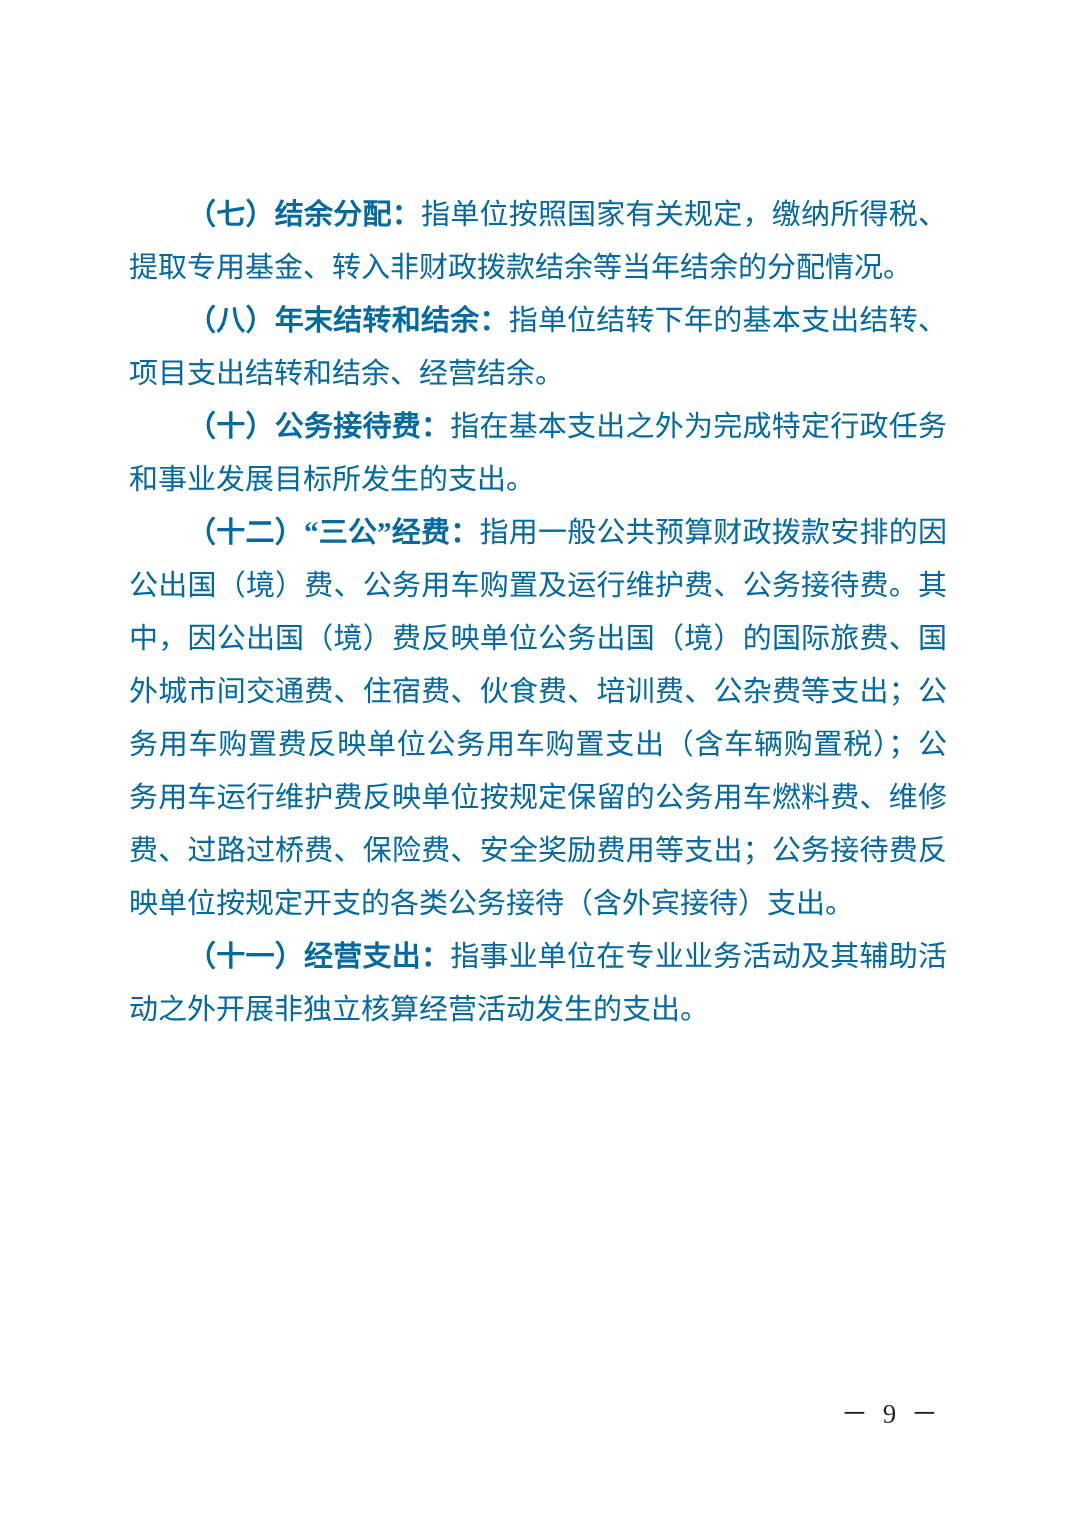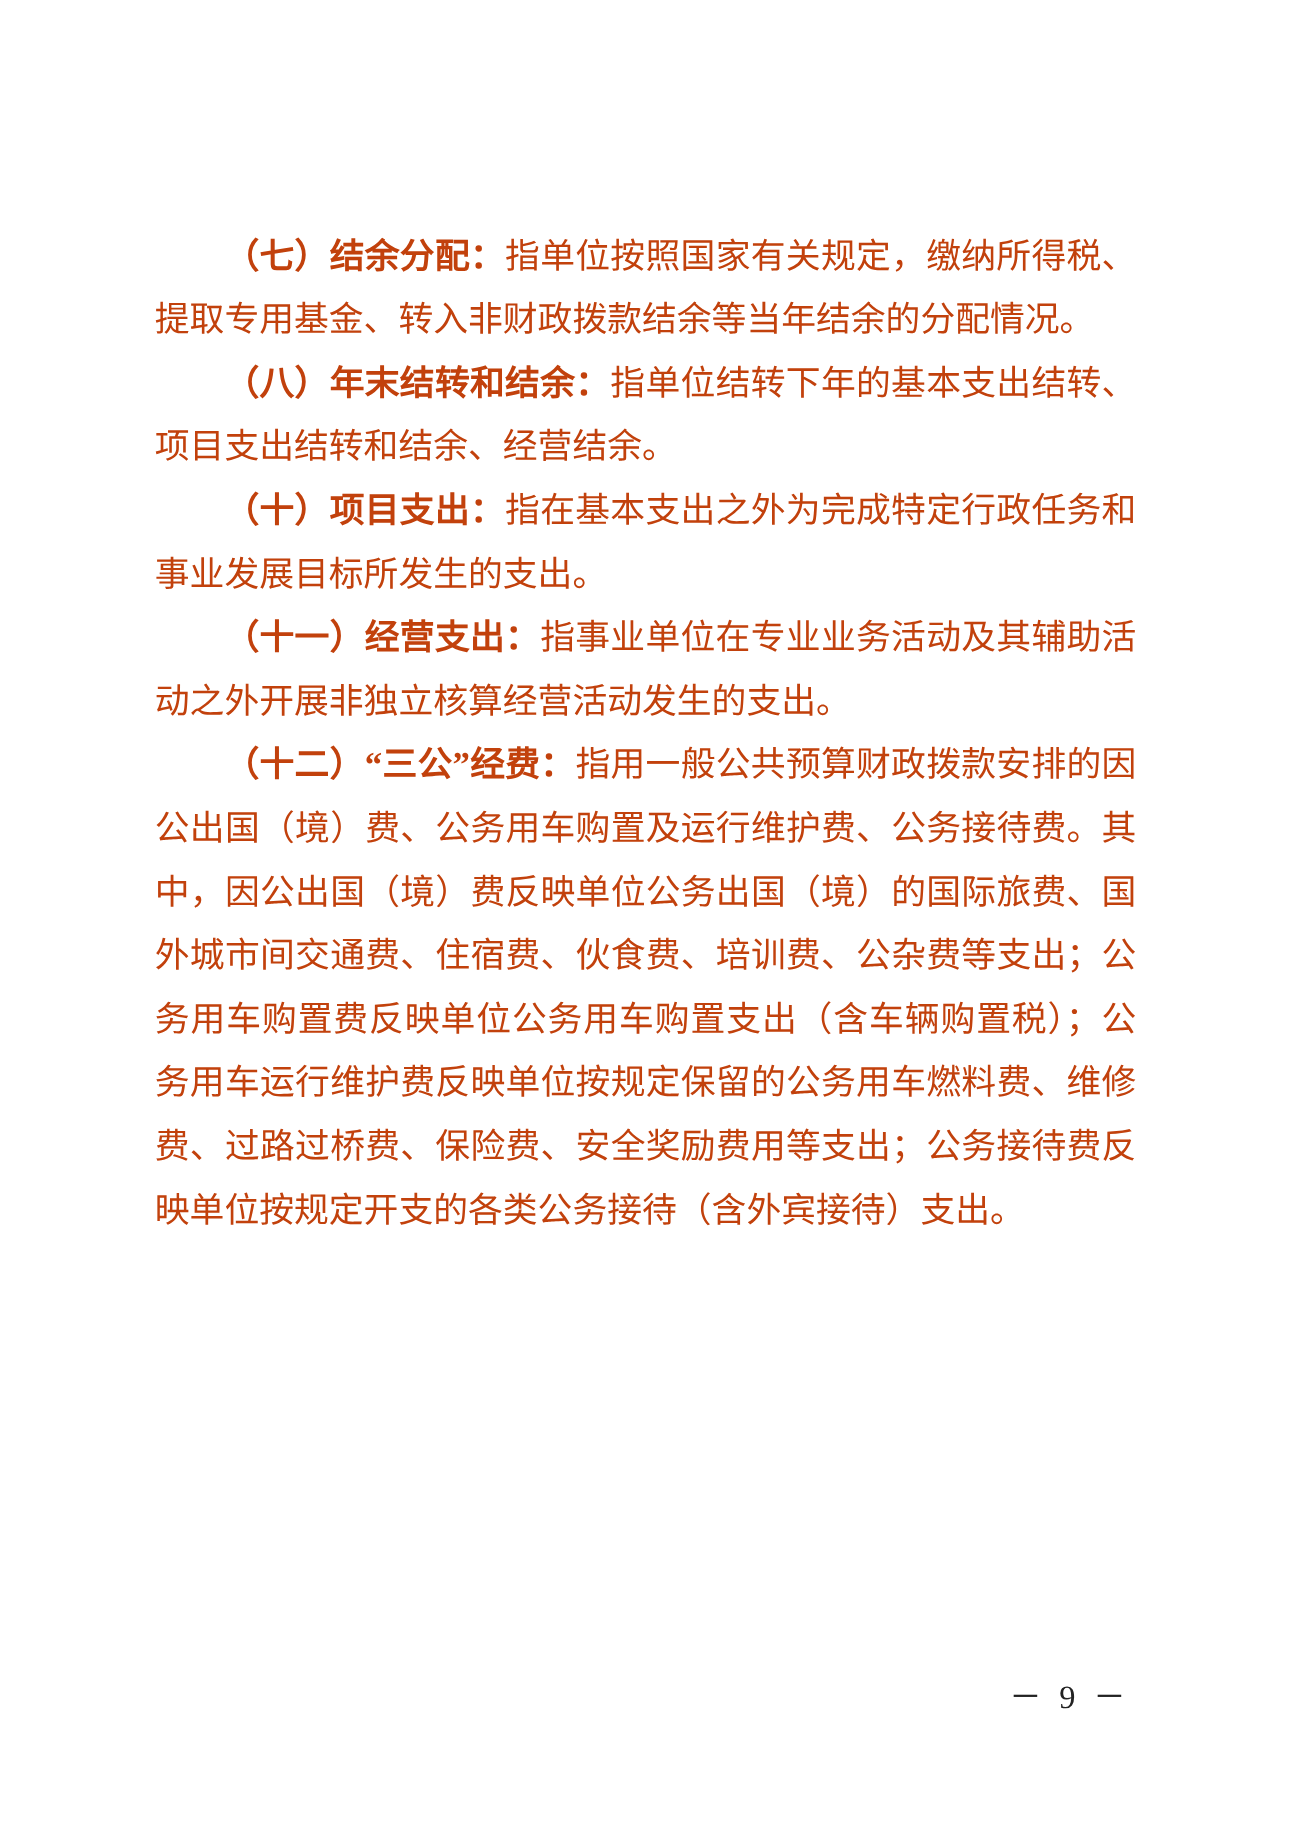--- a/index.html
+++ b/index.html
@@ -13,21 +13,21 @@
     height: 1520px;
     background: #ffffff;
     overflow: hidden;
     margin: 0 auto;
   }
   .content {
     position: absolute;
     left: 129px;
     top: 188px;
     width: 818px;
-    color: #c2410c;
+    color: #0369a1;
     font-size: 29px;
     line-height: 53px;
     text-align: justify;
     text-justify: inter-character;
   }
   .para {
     text-indent: 2em;
     margin: 0;
   }
   .para .head {
@@ -48,22 +48,22 @@
 <body>
 
 <div class="page">
   <main class="content">
 
     <p class="para"><span class="head">（七）结余分配：</span><span class="body">指单位按照国家有关规定，缴纳所得税、提取专用基金、转入非财政拨款结余等当年结余的分配情况。</span></p>
 
     <p class="para"><span class="head">（八）年末结转和结余：</span><span class="body">指单位结转下年的基本支出结转、项目支出结转和结余、经营结余。</span></p>
 
 
-    <p class="para"><span class="head">（十）项目支出：</span><span class="body">指在基本支出之外为完成特定行政任务和事业发展目标所发生的支出。</span></p>
+    <p class="para"><span class="head">（十）公务接待费：</span><span class="body">指在基本支出之外为完成特定行政任务和事业发展目标所发生的支出。</span></p>
+
+    <p class="para"><span class="head">（十二）“三公”经费：</span><span class="body">指用一般公共预算财政拨款安排的因公出国（境）费、公务用车购置及运行维护费、公务接待费。其中，因公出国（境）费反映单位公务出国（境）的国际旅费、国外城市间交通费、住宿费、伙食费、培训费、公杂费等支出；公务用车购置费反映单位公务用车购置支出（含车辆购置税）；公务用车运行维护费反映单位按规定保留的公务用车燃料费、维修费、过路过桥费、保险费、安全奖励费用等支出；公务接待费反映单位按规定开支的各类公务接待（含外宾接待）支出。</span></p>
 
     <p class="para"><span class="head">（十一）经营支出：</span><span class="body">指事业单位在专业业务活动及其辅助活动之外开展非独立核算经营活动发生的支出。</span></p>
-
-    <p class="para"><span class="head">（十二）“三公”经费：</span><span class="body">指用一般公共预算财政拨款安排的因公出国（境）费、公务用车购置及运行维护费、公务接待费。其中，因公出国（境）费反映单位公务出国（境）的国际旅费、国外城市间交通费、住宿费、伙食费、培训费、公杂费等支出；公务用车购置费反映单位公务用车购置支出（含车辆购置税）；公务用车运行维护费反映单位按规定保留的公务用车燃料费、维修费、过路过桥费、保险费、安全奖励费用等支出；公务接待费反映单位按规定开支的各类公务接待（含外宾接待）支出。</span></p>
 
   </main>
 
   <footer class="page-number">－ 9 －</footer>
 </div>
 
 </body></html>

